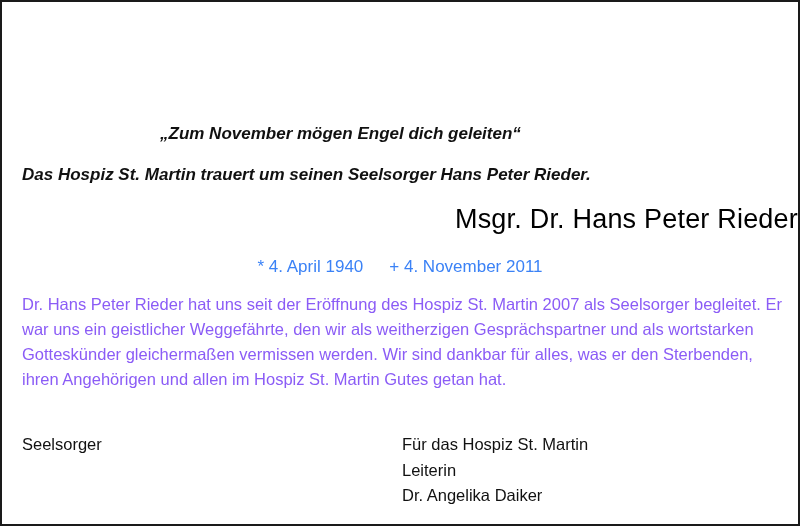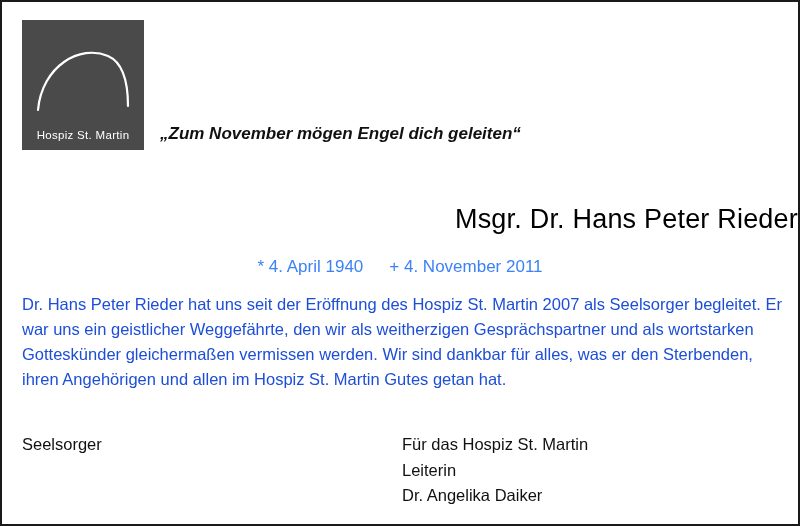--- a/index.html
+++ b/index.html
@@ -96,21 +96,21 @@
     display: inline-block;
     width: 26px;
   }
   .body-text {
     position: absolute;
     left: 20px;
     top: 290px;
     width: 760px;
     font-size: 16.5px;
     line-height: 25px;
-    color: #1d4ed8;
+    color: #8b5cf6;
     text-align: left;
   }
   .signatures {
     position: absolute;
     left: 20px;
     top: 430px;
     width: 760px;
     display: flex;
   }
   .sig-col {
@@ -121,29 +121,24 @@
   }
   .sig-col div {
     white-space: nowrap;
   }
 </style>
 </head>
 <body>
 
 <div class="notice">
 
-  <div class="logo-box">
-    <svg class="logo-arc" viewBox="0 0 98 72">
-      <path d="M4 68 C 8 24, 46 2, 74 14 C 90 21, 94 42, 94 64" fill="none" stroke="#ffffff" stroke-width="2.2" stroke-linecap="round"></path>
-    </svg>
-    <div class="logo-caption">Hospiz  St. Martin</div>
-  </div>
 
   <div class="quote">„Zum November mögen Engel dich geleiten“</div>
 
+  <div class="lede">Das Hospiz St. Martin trauert um seinen Seelsorger Hans Peter Rieder.</div>
 
   <div class="name">Msgr. Dr. Hans Peter Rieder</div>
 
   <div class="dates">
     <span>* 4. April 1940</span><span class="sep"></span><span>+ 4. November 2011</span>
   </div>
 
   <div class="body-text">Dr. Hans Peter Rieder hat uns seit der Eröffnung des Hospiz St. Martin 2007 als Seelsorger begleitet. Er war uns ein geistlicher Weggefährte, den wir als weitherzigen Gesprächspartner und als wortstarken Gotteskünder gleichermaßen vermissen werden. Wir sind dankbar für alles, was er den Sterbenden, ihren Angehörigen und allen im Hospiz St. Martin Gutes getan hat.</div>
 
   <div class="signatures">

